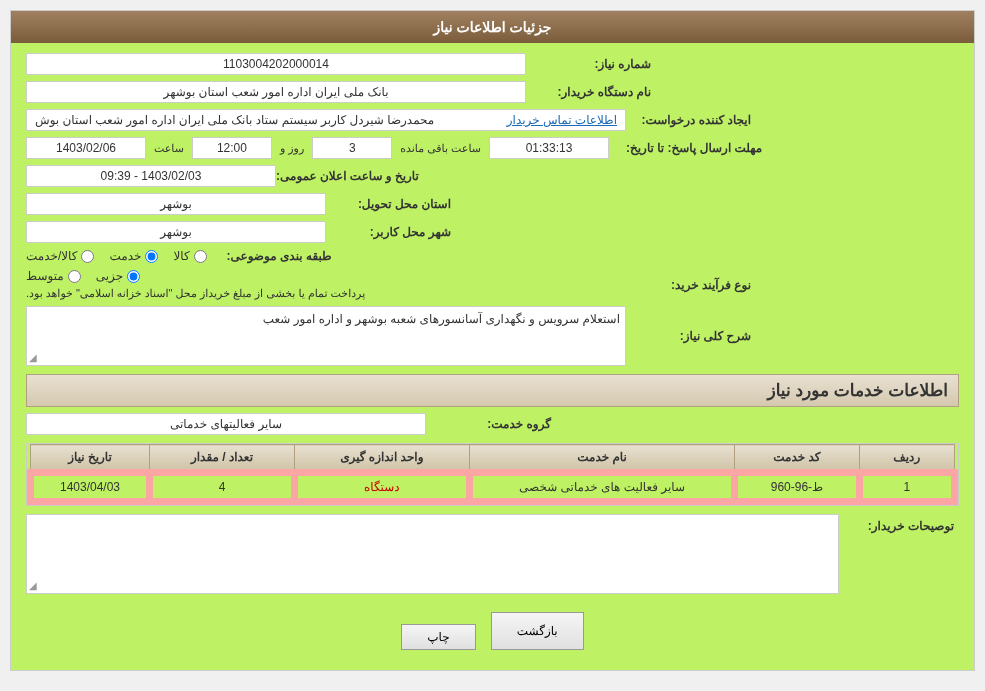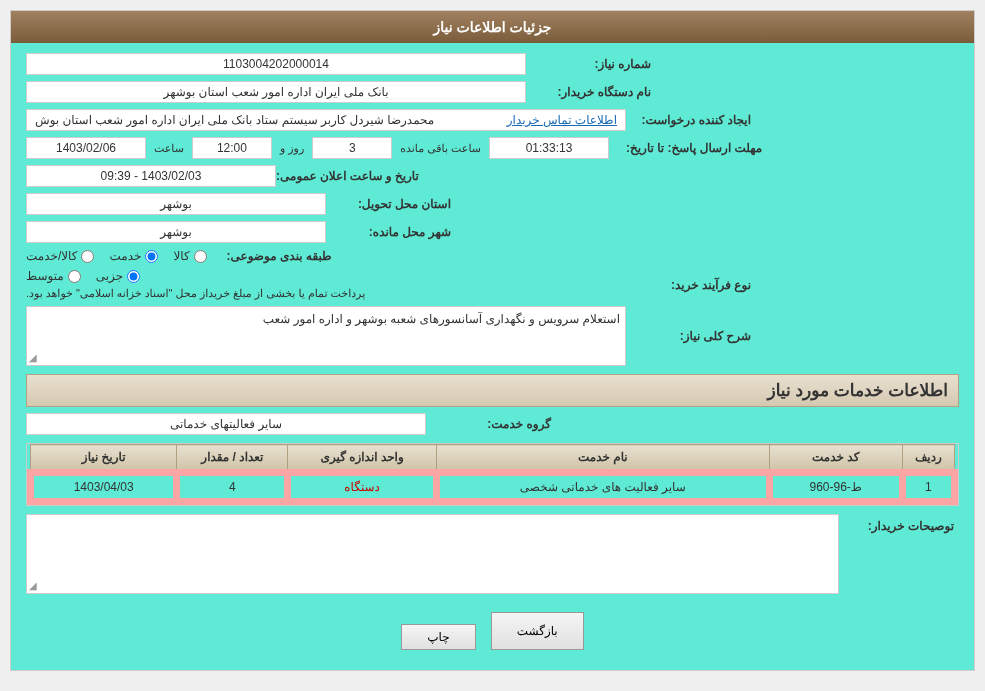--- a/index.html
+++ b/index.html
@@ -10,21 +10,21 @@
       direction: rtl;
       color: #333;
     }
     .page-wrapper {
       width: 985px;
       min-height: 691px;
       background: #f0f0f0;
       padding: 10px;
     }
     .main-panel {
-      background: #5eead4;
+      background: #bef264;
       border: 1px solid #ccc;
     }
     .panel-header {
       background: linear-gradient(to bottom, #a08060, #7a5c3a);
       color: #fff;
       text-align: center;
       padding: 8px 12px;
       font-size: 14px;
       font-weight: bold;
     }
@@ -124,21 +124,21 @@
       margin: 8px 0;
       border: 1px solid #ccc;
     }
     table {
       width: 100%;
       border-collapse: collapse;
     }
     table th {
       background: linear-gradient(to bottom, #e8e0d0, #d0c4a8);
       border: 1px solid #b0a080;
-      padding: 5px 0;
+      padding: 5px 20px;
       text-align: center;
       font-weight: bold;
     }
     table td {
       border: 7px solid #fca5a5;
       padding: 4px 8px;
       text-align: center;
     }
     table tr:nth-child(even) td {
       background: #f9f7f3;
@@ -247,21 +247,21 @@
         <span class="info-label">تاریخ و ساعت اعلان عمومی:</span>
         <div class="date-input large-input">1403/02/03 - 09:39</div>
       </div>
 
       <div class="info-row">
         <span class="info-label">استان محل تحویل:</span>
         <div class="info-value" style="max-width:300px;">بوشهر</div>
       </div>
 
       <div class="info-row">
-        <span class="info-label">شهر محل مانده:</span>
+        <span class="info-label">شهر محل کاربر:</span>
         <div class="info-value" style="max-width:300px;">بوشهر</div>
       </div>
 
       <div class="info-row">
         <span class="info-label">طبقه بندی موضوعی:</span>
         <div class="radio-group">
           <div class="radio-item">
             <span>کالا/خدمت</span>
             <input type="radio" name="subject" style="">
           </div>

